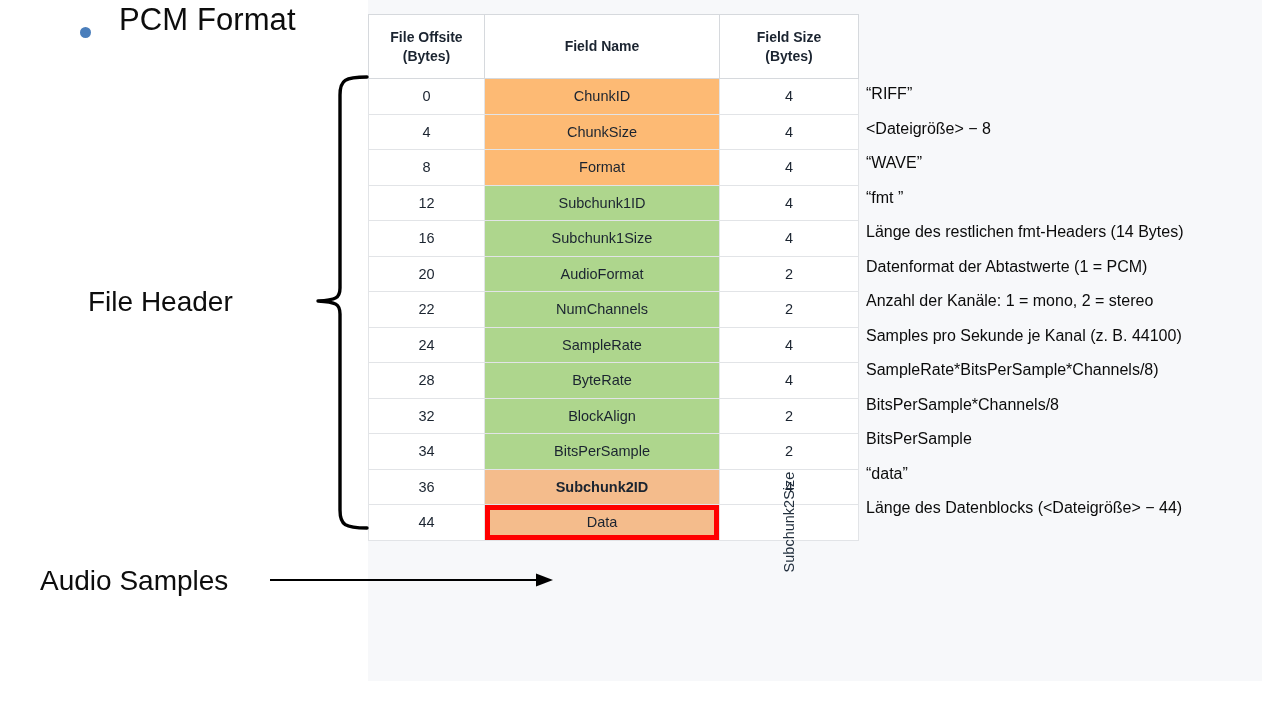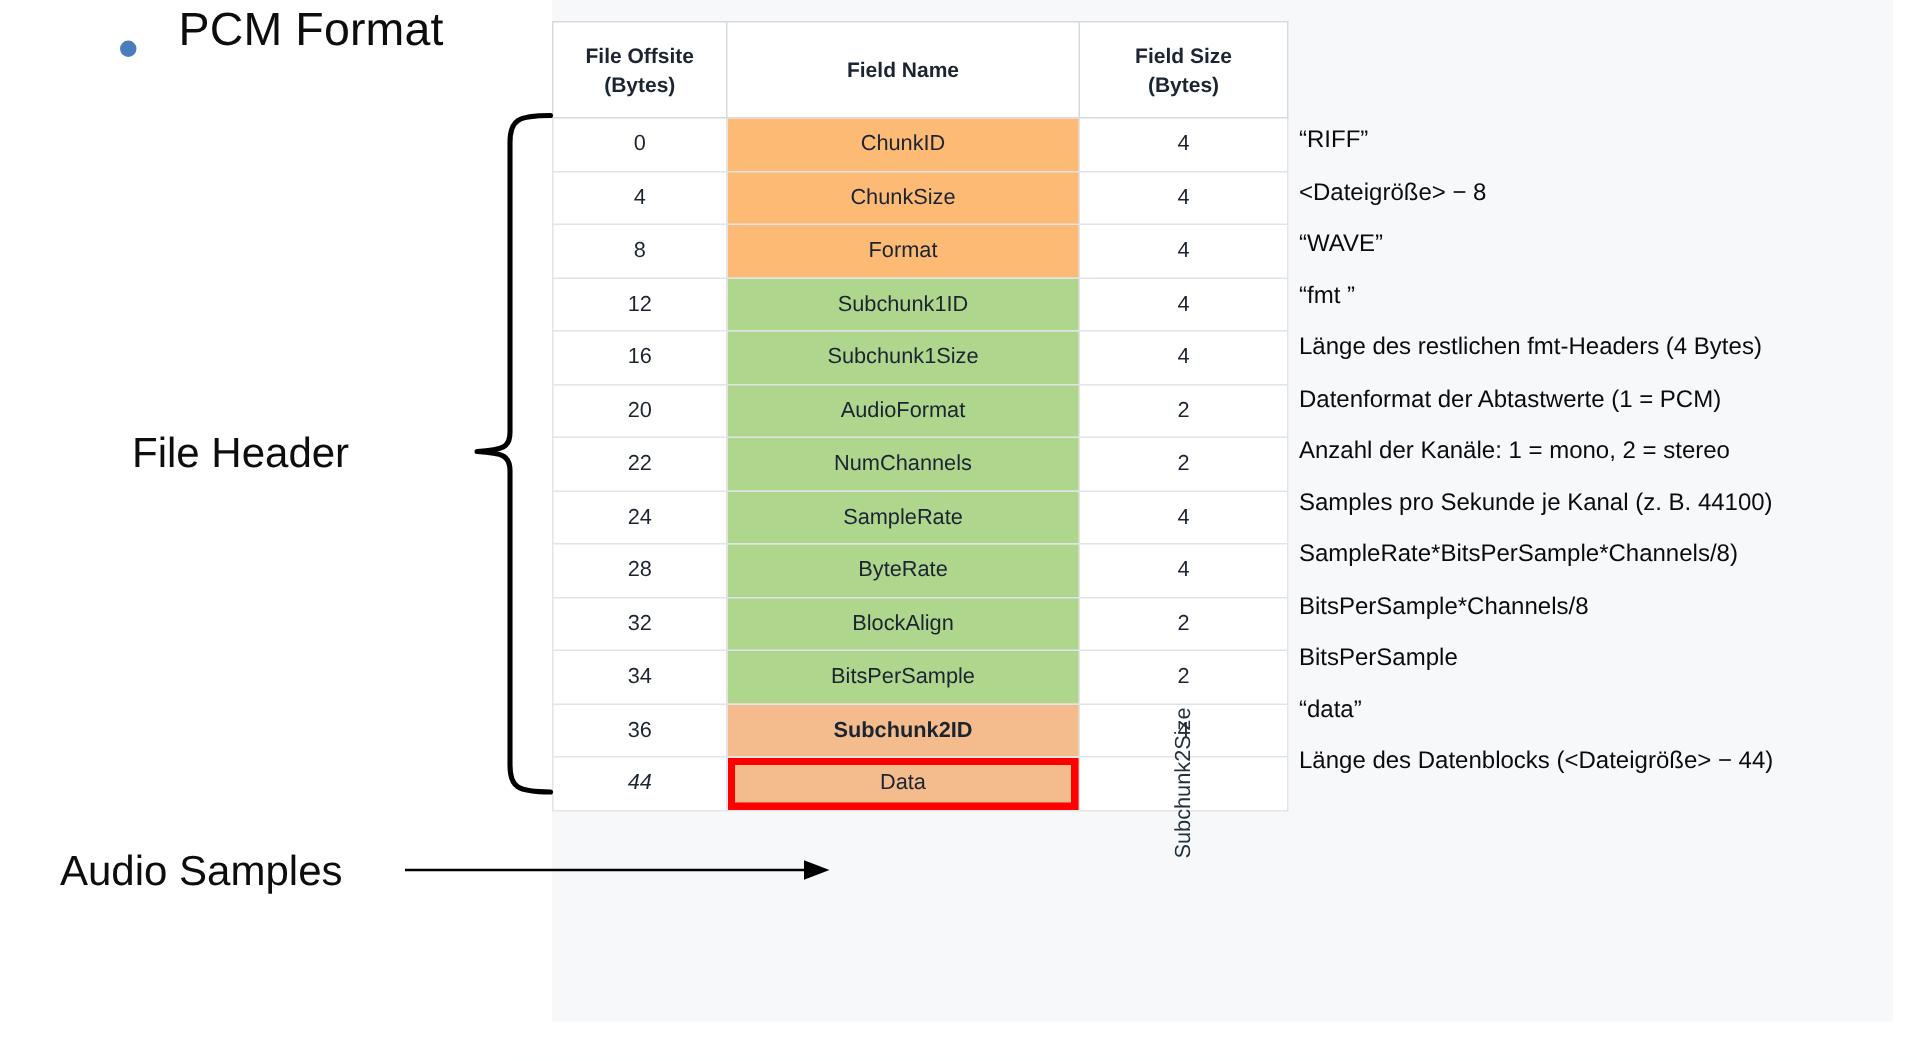--- a/index.html
+++ b/index.html
@@ -88,21 +88,21 @@
 
   .cell-offset { color: #23303e; }
   .cell-size   { color: #23303e; }
 
   .sec-blue   { background: #fdba74; }
   .sec-green  { background: #aed68d; }
   .sec-orange { background: #f4bc8c; font-weight: bold; }
 
   
   tr.row-data td { height: 152px; vertical-align: top; }
-  tr.row-data .cell-offset { vertical-align: top; padding-top: 8px; font-style: italic; }
+  tr.row-data .cell-offset { vertical-align: top; padding-top: 8px; }
 
   td.data-cell {
     position: relative;
     background: #f4bc8c;
     vertical-align: top;
     padding-top: 9px;
     border: none;
     box-shadow: inset 0 0 0 5px #ff0000;
   }
   td.size-rot {
@@ -256,21 +256,21 @@
         <td class="size-rot"><span class="rot-label">Subchunk2Size</span></td>
       </tr>
     </tbody>
 </table>
 
 <div id="annotations">
     <div class="anno">“RIFF”</div>
     <div class="anno">&lt;Dateigröße&gt; − 8</div>
     <div class="anno">“WAVE”</div>
     <div class="anno">“fmt ”</div>
-    <div class="anno">Länge des restlichen fmt-Headers (4 Bytes)</div>
+    <div class="anno">Länge des restlichen fmt-Headers (14 Bytes)</div>
     <div class="anno">Datenformat der Abtastwerte (1 = PCM)</div>
     <div class="anno">Anzahl der Kanäle: 1 = mono, 2 = stereo</div>
     <div class="anno">Samples pro Sekunde je Kanal (z. B. 44100)</div>
     <div class="anno">SampleRate*BitsPerSample*Channels/8)</div>
     <div class="anno">BitsPerSample*Channels/8</div>
     <div class="anno">BitsPerSample</div>
     <div class="anno">“data”</div>
     <div class="anno">Länge des Datenblocks (&lt;Dateigröße&gt; − 44)</div>
   </div>
 

